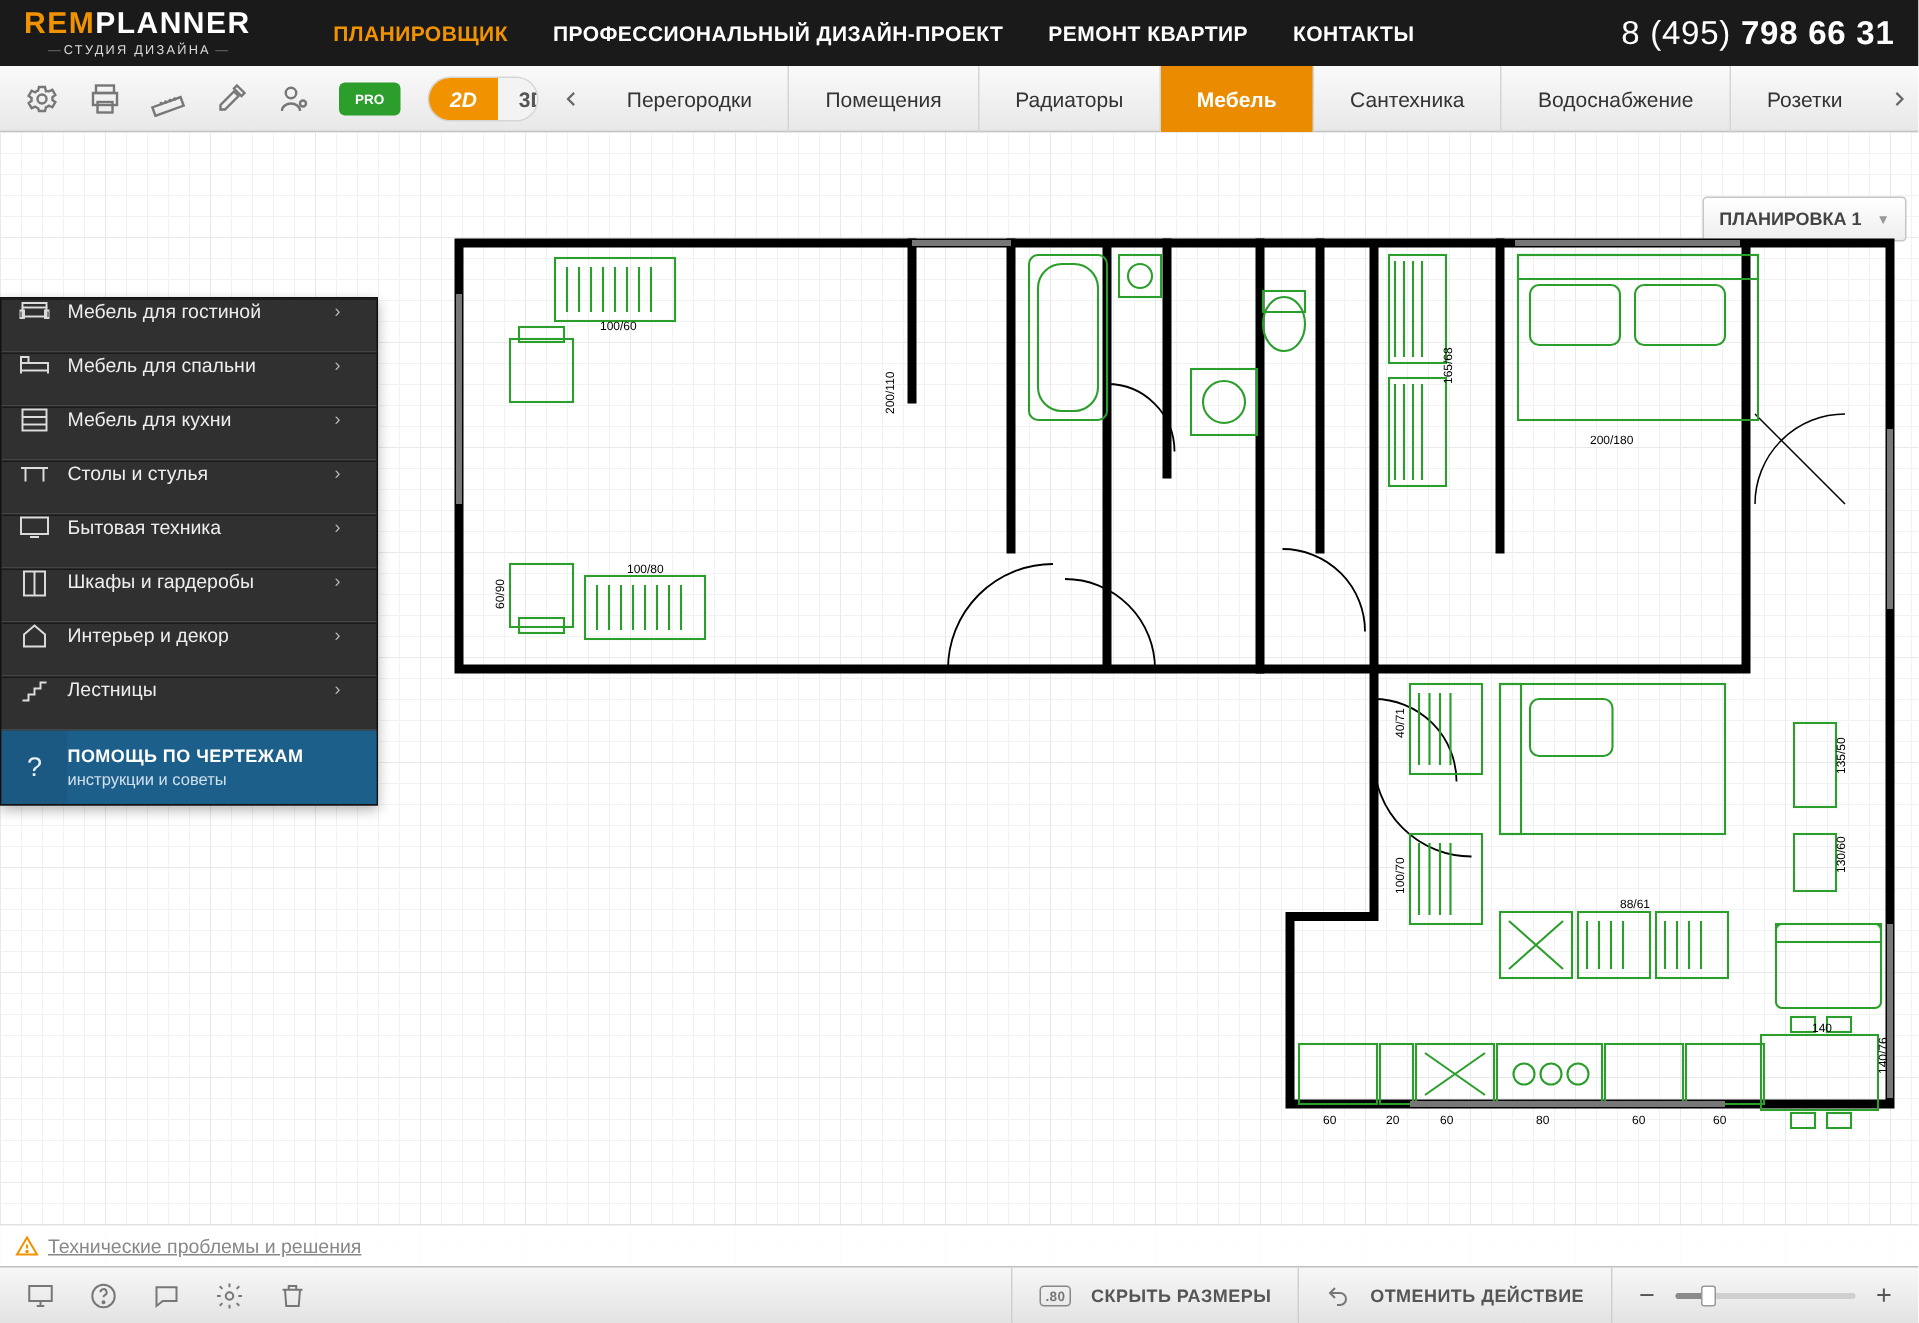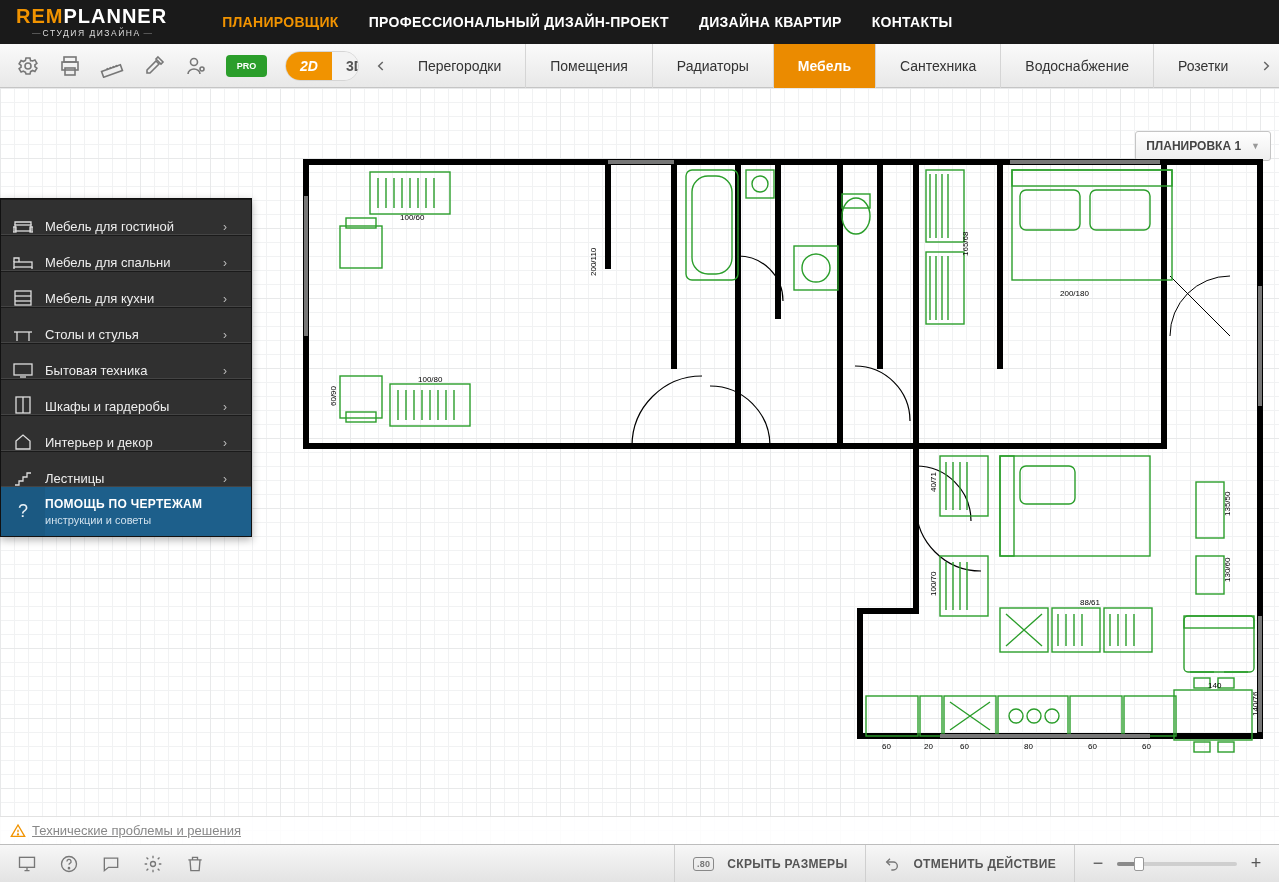--- a/index.html
+++ b/index.html
@@ -53,21 +53,21 @@
       linear-gradient(to right,var(--grid) 1px,transparent 1px),
       linear-gradient(to bottom,var(--grid) 1px,transparent 1px),
       linear-gradient(to right,var(--grid-minor) 1px,transparent 1px),
       linear-gradient(to bottom,var(--grid-minor) 1px,transparent 1px);
     background-size:70px 70px,70px 70px,14px 14px,14px 14px;
   }
   .plan-dropdown{position:absolute;top:7px;right:8px;height:30px;min-width:130px;background:linear-gradient(#fff,#eee);border:1px solid #c5c5c5;border-radius:3px;display:flex;align-items:center;padding:0 10px;font-size:12px;font-weight:bold;color:#444;cursor:pointer;gap:10px;margin-top:36px;}
   .plan-dropdown .tri{margin-left:auto;font-size:9px;color:#999;}
   
   .sidebar{position:absolute;top:110px;left:0;width:252px;background:var(--sidebar-bg);box-shadow:0 3px 8px rgba(0,0,0,0.3);border:1px solid #111;}
-  .side-row{display:flex;align-items:flex-end;height:36px;border-bottom:1px solid var(--sidebar-line);border-top:1px solid #1a1a1a;color:#eee;font-size:13px;cursor:pointer;}
+  .side-row{display:flex;align-items:flex-start;height:36px;border-bottom:1px solid var(--sidebar-line);border-top:1px solid #1a1a1a;color:#eee;font-size:13px;cursor:pointer;}
   .side-row .side-ico{width:44px;display:flex;align-items:center;justify-content:center;color:#ddd;font-size:16px;}
   .side-row .side-lbl{flex:1;}
   .side-row .side-chev{width:28px;color:#bbb;font-size:12px;}
   .side-help{background:var(--blue);padding:10px 12px 10px 44px;color:#fff;position:relative;cursor:pointer;}
   .side-help .qmark{position:absolute;left:0;top:0;bottom:0;width:44px;display:flex;align-items:center;justify-content:center;font-size:18px;color:#eaf2f8;background:rgba(0,0,0,0.06);} 
   .side-help .h-title{font-size:12px;font-weight:bold;letter-spacing:0.3px;}
   .side-help .h-sub{font-size:11px;color:#cfe0ec;margin-top:3px;}
   
   .floorplan{position:absolute;top:68px;left:300px;width:968px;height:610px;}
   
@@ -94,22 +94,25 @@
 <div class="topbar">
   <div class="logo">
     <div class="logo-main">
       <span class="logo-rem">REM</span><span class="logo-planner">PLANNER</span>
     </div>
     <div class="logo-sub">СТУДИЯ ДИЗАЙНА</div>
   </div>
   <div class="topnav">
     <a class="active">ПЛАНИРОВЩИК</a>
     <a>ПРОФЕССИОНАЛЬНЫЙ ДИЗАЙН-ПРОЕКТ</a>
-    <a>ДИЗАЙНА КВАРТИР</a>
+    <a>РЕМОНТ КВАРТИР</a>
     <a>КОНТАКТЫ</a>
+  </div>
+  <div class="phone">
+    <span class="thin">8 (495) </span><span>798 66 31</span>
   </div>
 </div>
 
 <div class="toolbar">
   <div class="tool-icons">
     <span class="ico">
       <svg viewBox="0 0 24 24" width="24" height="24" fill="none" stroke="currentColor" stroke-width="1.6">
           <circle cx="12" cy="12" r="3"></circle>
           <path d="M19 12a7 7 0 0 0-.1-1.2l2-1.5-2-3.4-2.3 1a7 7 0 0 0-2-.1L14 4h-4l-.6 2.4a7 7 0 0 0-2 1.1l-2.3-1-2 3.4 2 1.5A7 7 0 0 0 5 12a7 7 0 0 0 .1 1.2l-2 1.5 2 3.4 2.3-1a7 7 0 0 0 2 1.1L10 20h4l.6-2.4a7 7 0 0 0 2-1.1l2.3 1 2-3.4-2-1.5A7 7 0 0 0 19 12z"></path>
         </svg>

